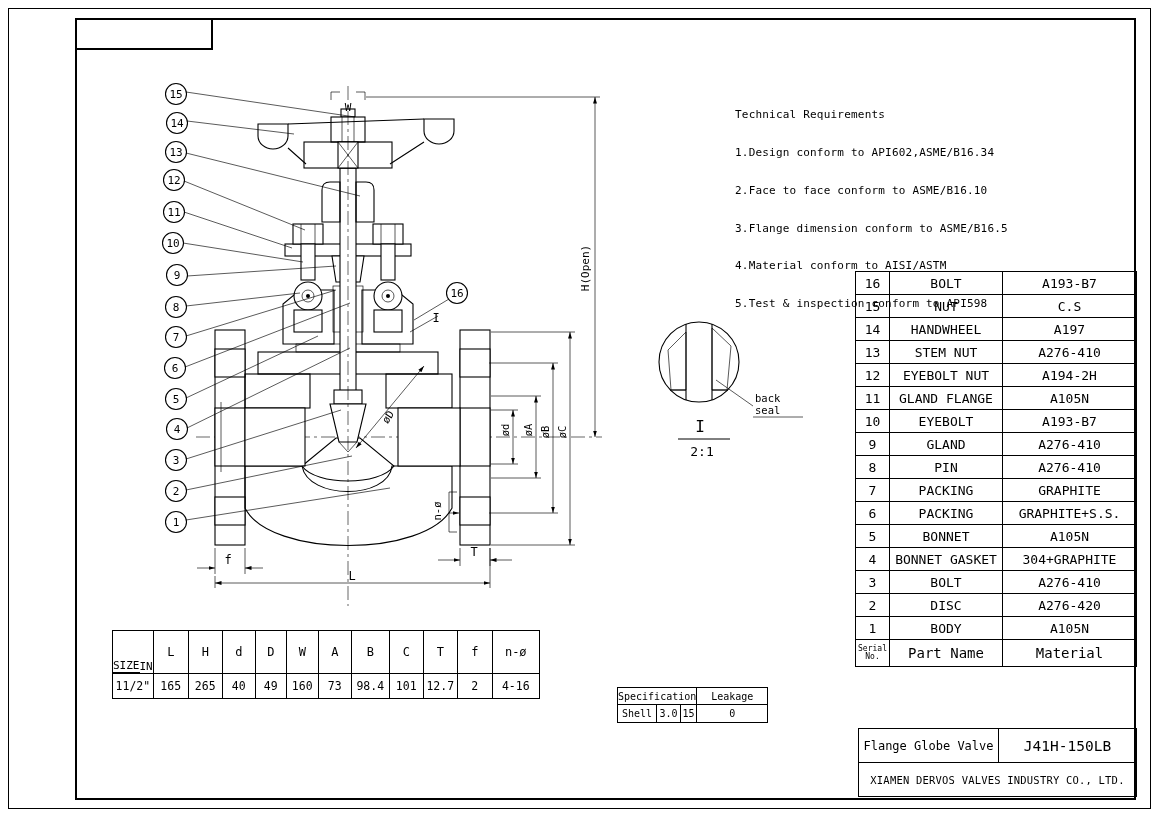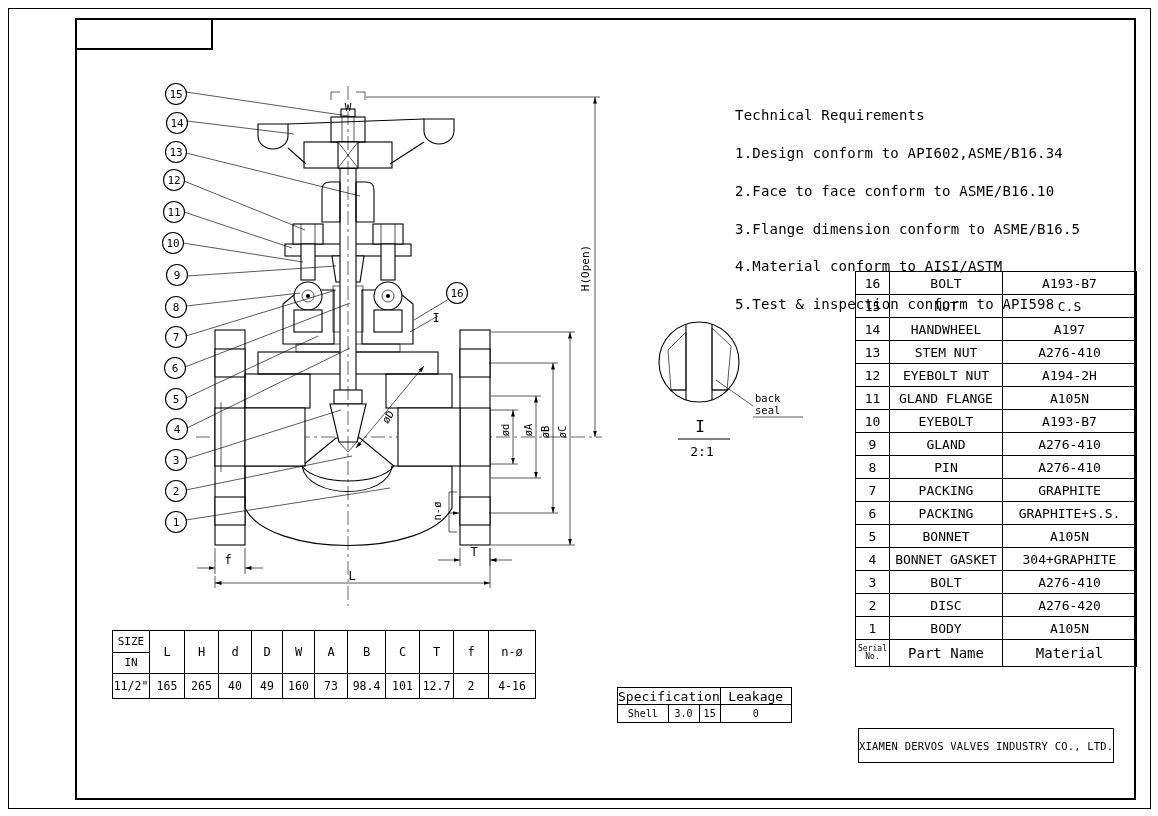--- a/index.html
+++ b/index.html
@@ -6,40 +6,40 @@
   body{
     width:1158px;height:816px;position:relative;background:#fff;color:#000;
     font-family:"DejaVu Sans Mono","Liberation Mono",monospace;
     -webkit-font-smoothing:none;
   }
   .abs{position:absolute;}
   .frame-outer{left:8px;top:8px;width:1141px;height:799px;border:1px solid #000;}
   .frame-inner{left:75px;top:18px;width:1057px;height:778px;border:2px solid #000;}
   .corner-box{left:75px;top:18px;width:134px;height:28px;border:2px solid #000;background:#fff;}
   
-  .techreq{left:735px;top:84px;font-size:14px;line-height:12.6px;letter-spacing:0.2px;white-space:pre;}
+  .techreq{left:735px;top:84px;font-size:11px;line-height:12.6px;letter-spacing:0.2px;white-space:pre;}
   
   table{border-collapse:collapse;table-layout:fixed;}
   td{border:1.4px solid #000;overflow:hidden;white-space:nowrap;padding:0;text-align:center;vertical-align:middle;}
   .parts-tbl{left:855px;top:271px;}
   .parts-tbl td{font-size:13px;height:22px;}
   .parts-tbl .c-no{width:33px;}
   .parts-tbl .c-part{width:112px;margin-top:37px;}
   .parts-tbl .c-mat{width:133px;}
   .parts-tbl .foot td{height:26px;font-size:14px;}
   .parts-tbl .foot .c-no{font-size:8px;line-height:8.5px;}
   .size-tbl{left:112px;top:630px;}
   .size-tbl td{font-size:12px;}
   .size-tbl .hdr td{height:42px;}
   .size-tbl .dat td{height:24px;font-size:11.5px;}
-  .size-corner{display:flex;flex-direction:column;height:42px;}
+  .size-corner{display:flex;height:42px;align-items:flex-end;}
   .size-corner div{flex:1;display:flex;align-items:center;justify-content:center;font-size:11px;}
   .size-corner div:first-child{border-bottom:1.2px solid #000;}
   .spec-tbl{left:617px;top:687px;}
-  .spec-tbl td{font-size:13px;height:16px;}
+  .spec-tbl td{font-size:10px;height:16px;}
   .spec-tbl .dat td{font-size:10px;height:17px;}
   .spec-tbl .lab{font-size:8px;}
   .title-blk{left:858px;top:728px;}
   .title-blk td{height:33px;}
   .tb-product{width:139px;font-size:12px;}
   .tb-model{width:137px;font-size:14.5px;}
   .tb-company{height:30px;font-size:10.5px;letter-spacing:0.2px;}
   
   text{font-family:"DejaVu Sans Mono","Liberation Mono",monospace;fill:#000;}
   .ol{fill:none;stroke:#000;stroke-width:1.1;}
@@ -452,17 +452,21 @@
     <td class="lab">Shell</td>
     <td>3.0</td>
     <td>15</td>
     <td>0</td>
   </tr>
 </tbody>
   </table>
 
 <table class="abs title-blk">
   <tbody>
+      <tr>
+    <td class="tb-product">Flange Globe Valve</td>
+    <td class="tb-model">J41H-150LB</td>
+  </tr>
   <tr>
     <td colspan="2" class="tb-company">XIAMEN DERVOS VALVES INDUSTRY CO., LTD.</td>
   </tr>
 </tbody>
   </table>
 
 </body></html>

